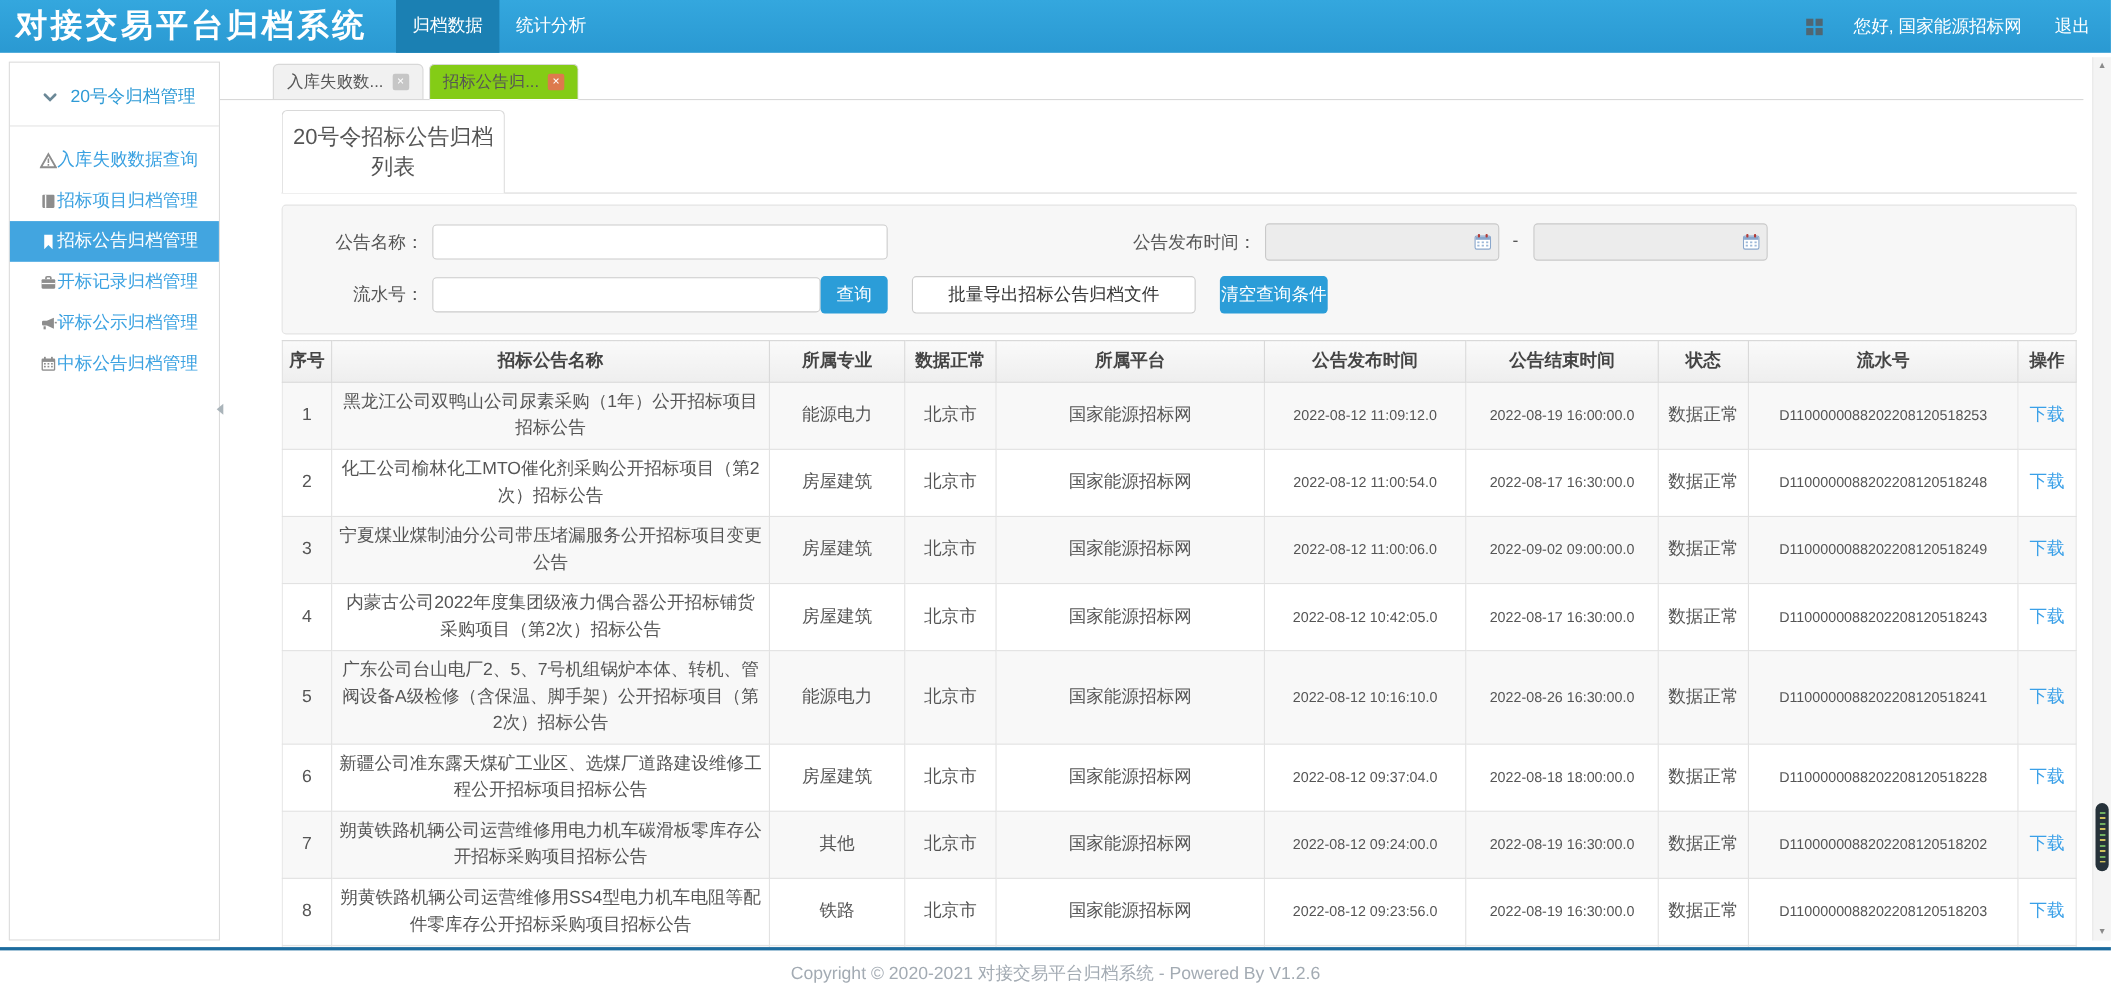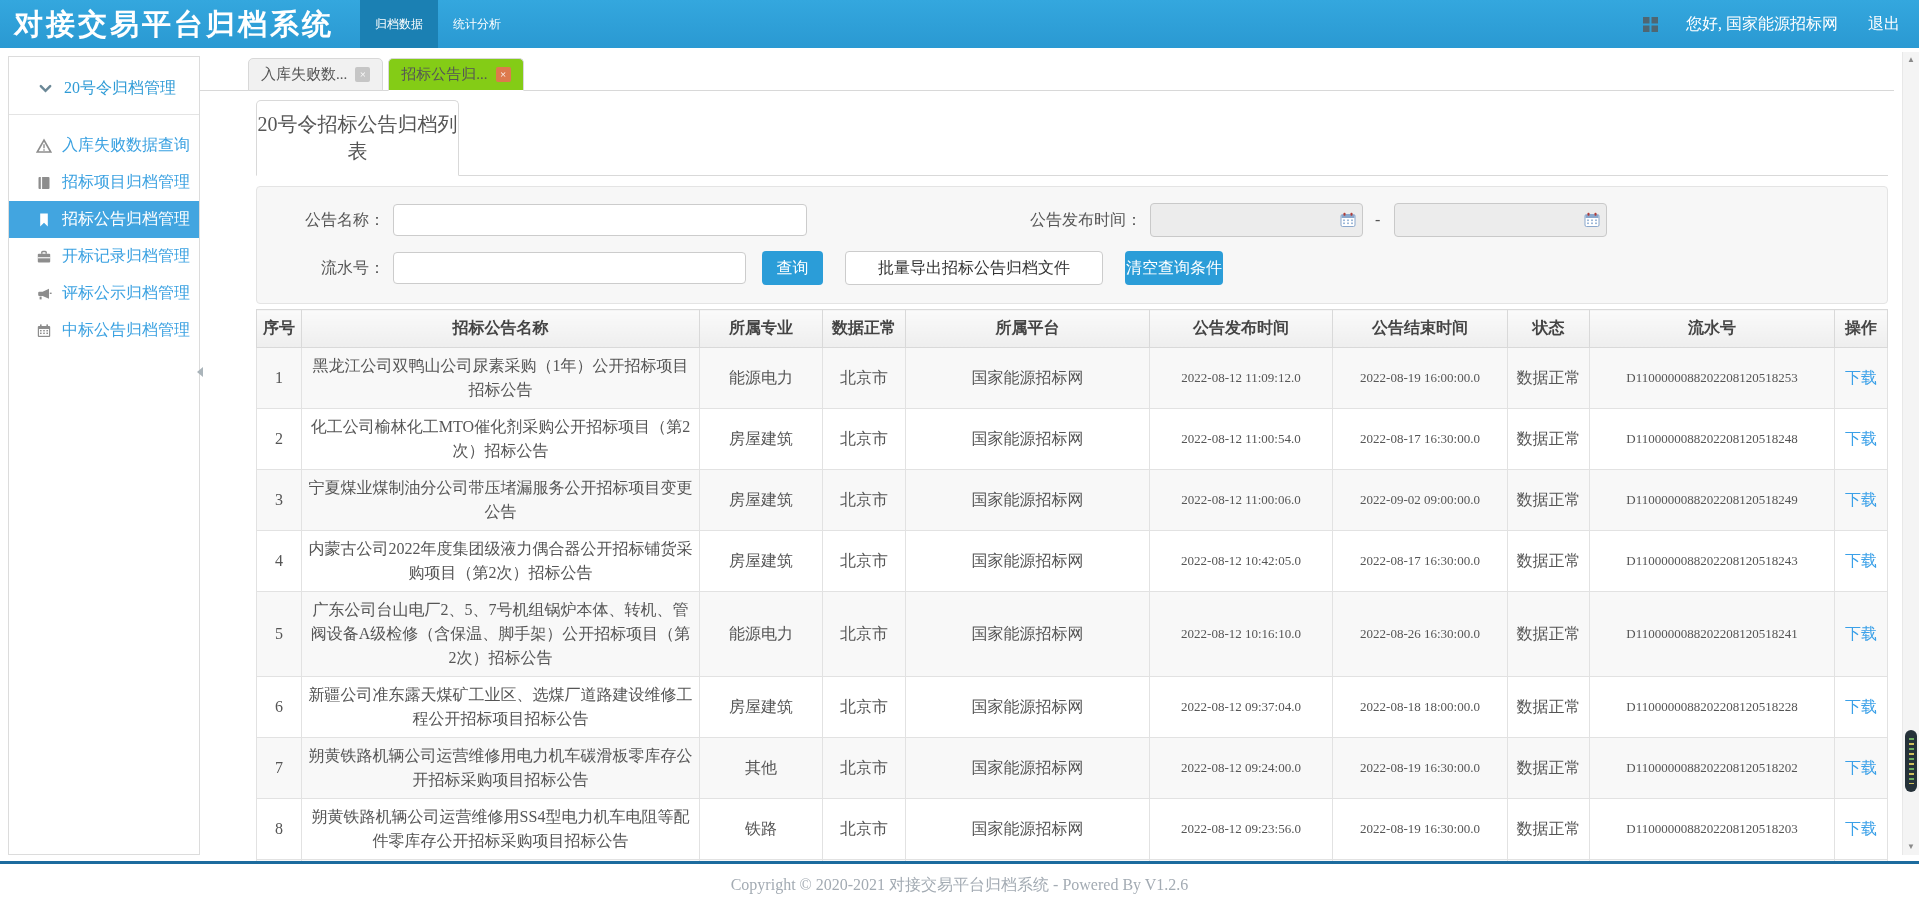--- a/index.html
+++ b/index.html
@@ -1,37 +1,37 @@
 <!DOCTYPE html>
 <html><head>
 <meta charset="utf-8">
 <style>
   html,body{margin:0;padding:0;}
   body{width:1919px;height:899px;overflow:hidden;background:#fff;
        font-family:"Liberation Sans","DejaVu Sans",sans-serif;color:#555;}
-  .app{position:relative;width:1919px;height:899px;overflow:hidden;font-family:Liberation Serif, serif;}
+  .app{position:relative;width:1919px;height:899px;overflow:hidden;}
 
   
   .topbar{display:flex;height:48px;background:linear-gradient(180deg,#34a7de 0%,#2a99d2 100%);color:#fff;align-items:stretch;}
   .app-title{font-size:29px;font-weight:bold;letter-spacing:3px;line-height:48px;padding:0 26px 0 14px;}
   .topnav{display:flex;}
-  .nav-item{line-height:48px;padding:0 15px;font-size:12px;cursor:pointer;text-align:center;}
+  .nav-item{line-height:48px;padding:0 15px;font-size:16px;cursor:pointer;text-align:center;}
   .nav-item.active{background:#1b80b3;}
   .header-right{margin-left:auto;display:flex;align-items:center;padding-right:19px;font-size:16px;}
   .grid-icon{margin-right:27px;display:flex;cursor:pointer;}
   .greeting{margin-right:30px;}
   .logout{cursor:pointer;color:#fff;text-decoration:none;}
 
   
   .content-row{position:absolute;top:48px;left:0;right:25px;bottom:44px;display:flex;}
   aside{flex:none;width:190px;margin:8px 0 0 8px;border:1px solid #dcdcdc;background:#fff;box-sizing:content-box;}
   .side-section{display:flex;align-items:center;gap:10px;padding:21px 10px 15px 29px;border-bottom:1px solid #e4e4e4;
                 color:#2f9bd6;font-size:16px;cursor:pointer;}
   .side-items{list-style:none;margin:12px 0 0;padding:0;}
-  .side-item{display:flex;align-items:center;gap:10px;height:37px;padding-left:27px;color:#3aa1e1;font-size:16px;cursor:pointer;}
+  .side-item{display:flex;align-items:center;height:37px;padding-left:27px;color:#3aa1e1;font-size:16px;cursor:pointer;}
   .side-item.active{background:#42a5e0;color:#fff;}
   .sicon{display:flex;width:16px;flex:none;}
 
   main{flex:1;min-width:0;padding-top:8px;}
   .tabs-bar{display:flex;align-items:flex-end;gap:5px;height:34px;padding-left:48px;border-bottom:1px solid #d8d8d8;}
   .tab{box-sizing:border-box;display:flex;align-items:center;gap:8px;height:33px;padding:0 12px;margin-bottom:-1px;
        font-size:15px;color:#555;background:#f1f1f1;border:1px solid #d8d8d8;border-radius:5px 5px 0 0;cursor:pointer;}
   .tab.active{background:#84cc16;border-bottom-color:#fff;}
   .tab-close{width:15px;height:15px;border-radius:2px;background:#c6c6c6;color:#fff;font-size:11px;line-height:14px;
              text-align:center;cursor:pointer;}
@@ -52,21 +52,21 @@
   .ti{box-sizing:border-box;height:32px;border:1px solid #ccc;border-radius:4px;padding:0 8px;font-size:14px;color:#333;
       background:#fff;font-family:inherit;outline:none;}
   .name-input{width:414px;margin-left:8px;}
   .serial-input{width:353px;margin-left:8px;}
   .date-label{flex:none;margin-left:223px;font-size:16px;color:#555;}
   .date-box{position:relative;box-sizing:border-box;flex:none;width:213px;height:34px;margin-left:8px;background:#ececec;
             border:1px solid #c9c9c9;border-radius:4px;cursor:pointer;}
   .date-box svg{position:absolute;right:6px;top:8px;}
   .date-dash{margin:0 6px 0 12px;color:#555;}
   .btn{box-sizing:border-box;height:34px;border:none;border-radius:4px;font-size:16px;font-family:inherit;cursor:pointer;}
-  .btn-search{width:61px;margin-left:16px;background:#2b9dd8;color:#fff;}
+  .btn-search{width:61px;background:#2b9dd8;color:#fff;}
   .btn-export{margin-left:22px;padding:0 32px;background:#fff;border:1px solid #ccc;color:#333;}
   .btn-clear{margin-left:22px;padding:0 1px;background:#2b9dd8;color:#fff;}
 
   
   .table-wrap{margin-top:5px;height:557px;overflow:hidden;}
   table{width:1632px;border-collapse:collapse;table-layout:fixed;background:#fff;}
   th{box-sizing:border-box;height:38px;background:linear-gradient(#fafafa,#eee);border:1px solid #d9d9d9;
      font-size:16px;font-weight:bold;color:#444;padding:0 4px;}
   td{border:1px solid #e2e2e2;font-size:16px;color:#555;text-align:center;padding:6px;line-height:24px;overflow:hidden;}
   td.num{font-size:13px;}

